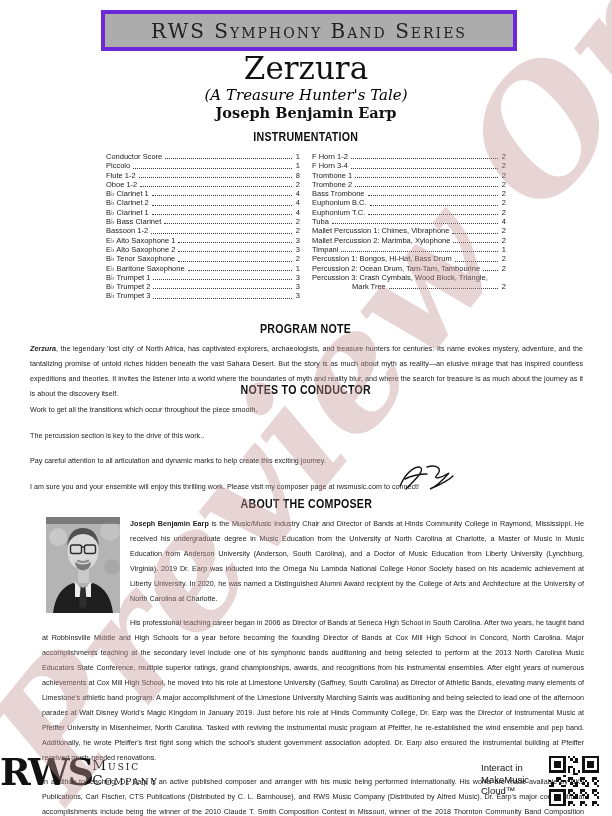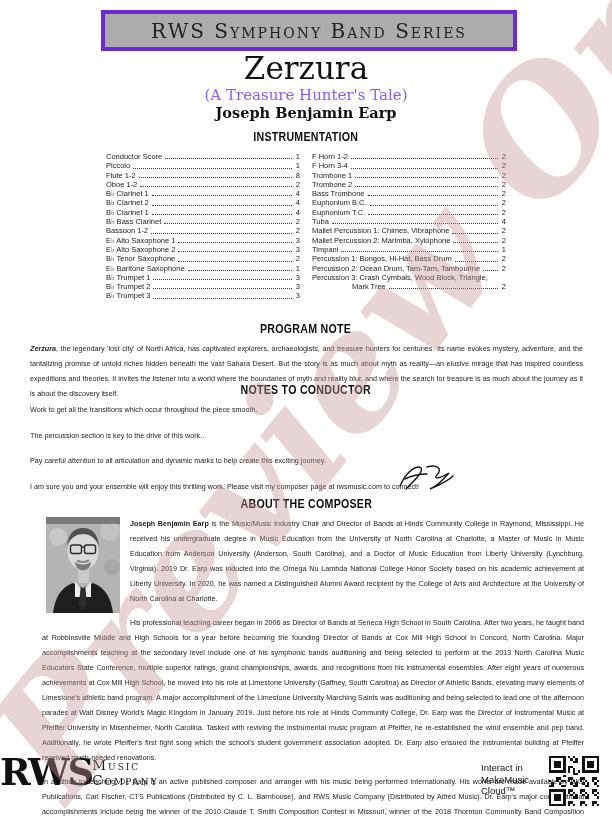--- a/index.html
+++ b/index.html
@@ -12,21 +12,21 @@
     transform:rotate(-51deg);white-space:nowrap;text-align:center;z-index:40;pointer-events:none;}
 
   
   .banner{position:absolute;top:10px;left:101px;width:408px;height:33px;background:#acacac;
     border:4px solid #6d28d9;display:flex;align-items:center;justify-content:center;}
   .banner span{font-family:"DejaVu Serif",serif;font-variant:small-caps;font-size:20px;
     letter-spacing:2px;color:#222;}
   .title{position:absolute;top:50px;left:0;right:0;text-align:center;margin:0;
     font-family:"DejaVu Serif",serif;font-weight:400;font-size:31px;color:#111;}
   .subtitle{position:absolute;top:86px;left:0;right:0;text-align:center;
-    font-family:"DejaVu Serif",serif;font-size:15px;color:#8b5cf6;}
+    font-family:"DejaVu Serif",serif;font-size:15px;color:#000000;font-style:italic;}
   .composer{position:absolute;top:104px;left:0;right:0;text-align:center;
     font-family:"DejaVu Serif",serif;font-size:14.5px;font-weight:bold;color:#111;}
 
   
   .sec-head{position:absolute;left:0;right:0;text-align:center;font-size:12.5px;font-weight:bold;color:#0d0d0d;}
   .sec-head .cond{display:inline-block;transform:scaleX(.85);transform-origin:center;letter-spacing:.3px;}
 
   
   .inst-wrap{position:absolute;top:152px;left:106px;width:400px;display:flex;gap:12px;}
   .inst-col{width:194px;}

